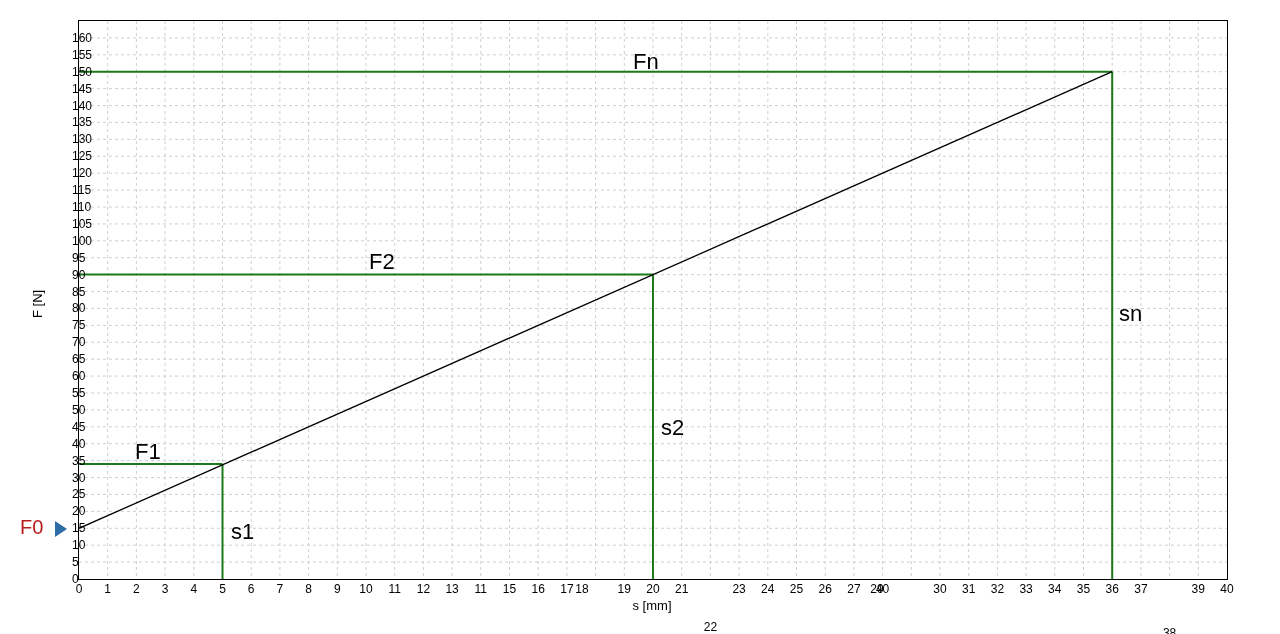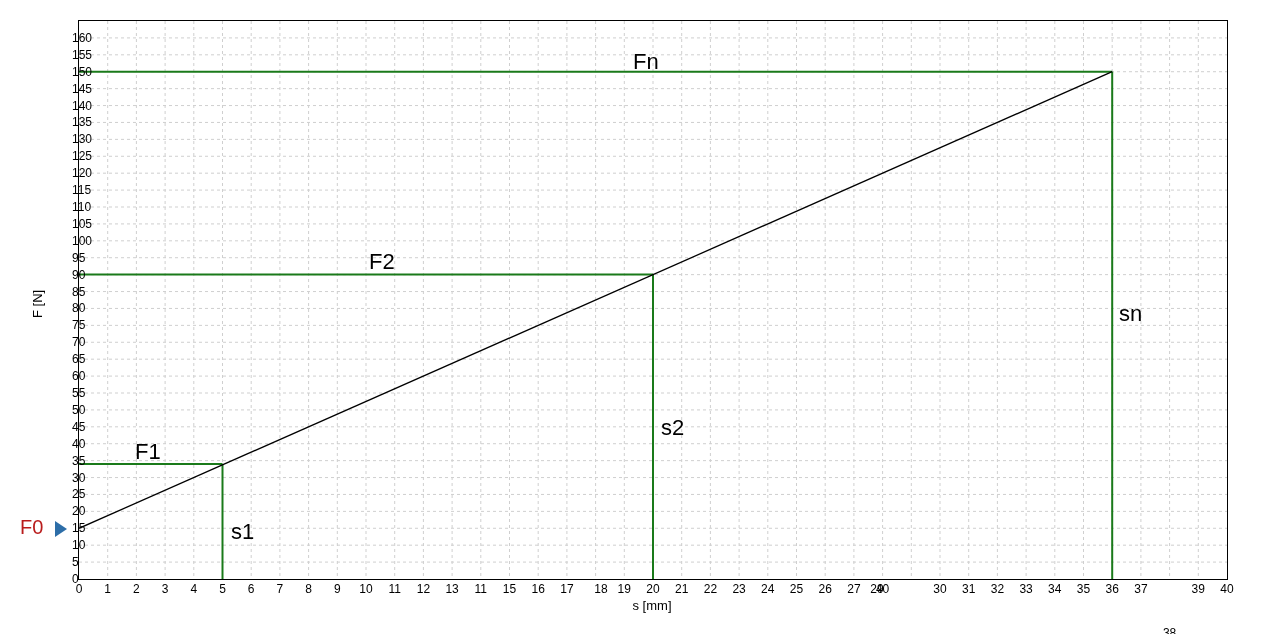--- a/index.html
+++ b/index.html
@@ -218,25 +218,25 @@
       <div class="tick-x" style="left: 308.6px;">8</div>
       <div class="tick-x" style="left: 337.3px;">9</div>
       <div class="tick-x" style="left: 366px;">10</div>
       <div class="tick-x" style="left: 394.7px;">11</div>
       <div class="tick-x" style="left: 423.4px;">12</div>
       <div class="tick-x" style="left: 452.1px;">13</div>
       <div class="tick-x" style="left: 480.8px;">11</div>
       <div class="tick-x" style="left: 509.5px;">15</div>
       <div class="tick-x" style="left: 538.2px;">16</div>
       <div class="tick-x" style="left: 566.9px; text-align: center;">17</div>
-      <div class="tick-x" style="left: 601px;">18</div>
+      <div class="tick-x" style="left: 582px;">18</div>
       <div class="tick-x" style="left: 624.3px;">19</div>
       <div class="tick-x" style="left: 653px;">20</div>
       <div class="tick-x" style="left: 681.7px;">21</div>
-      <div class="tick-x" style="left: 710.4px;">22</div>
+      <div class="tick-x" style="left: 710.4px; margin-top: 38px;">22</div>
       <div class="tick-x" style="left: 739.1px;">23</div>
       <div class="tick-x" style="left: 767.8px;">24</div>
       <div class="tick-x" style="left: 796.5px;">25</div>
       <div class="tick-x" style="left: 825.2px;">26</div>
       <div class="tick-x" style="left: 853.9px;">27</div>
       <div class="tick-x" style="left: 882.6px;">40</div>
       <div class="tick-x" style="left: 877px;">29</div>
       <div class="tick-x" style="left: 940px;">30</div>
       <div class="tick-x" style="left: 968.7px;">31</div>
       <div class="tick-x" style="left: 997.4px;">32</div>

